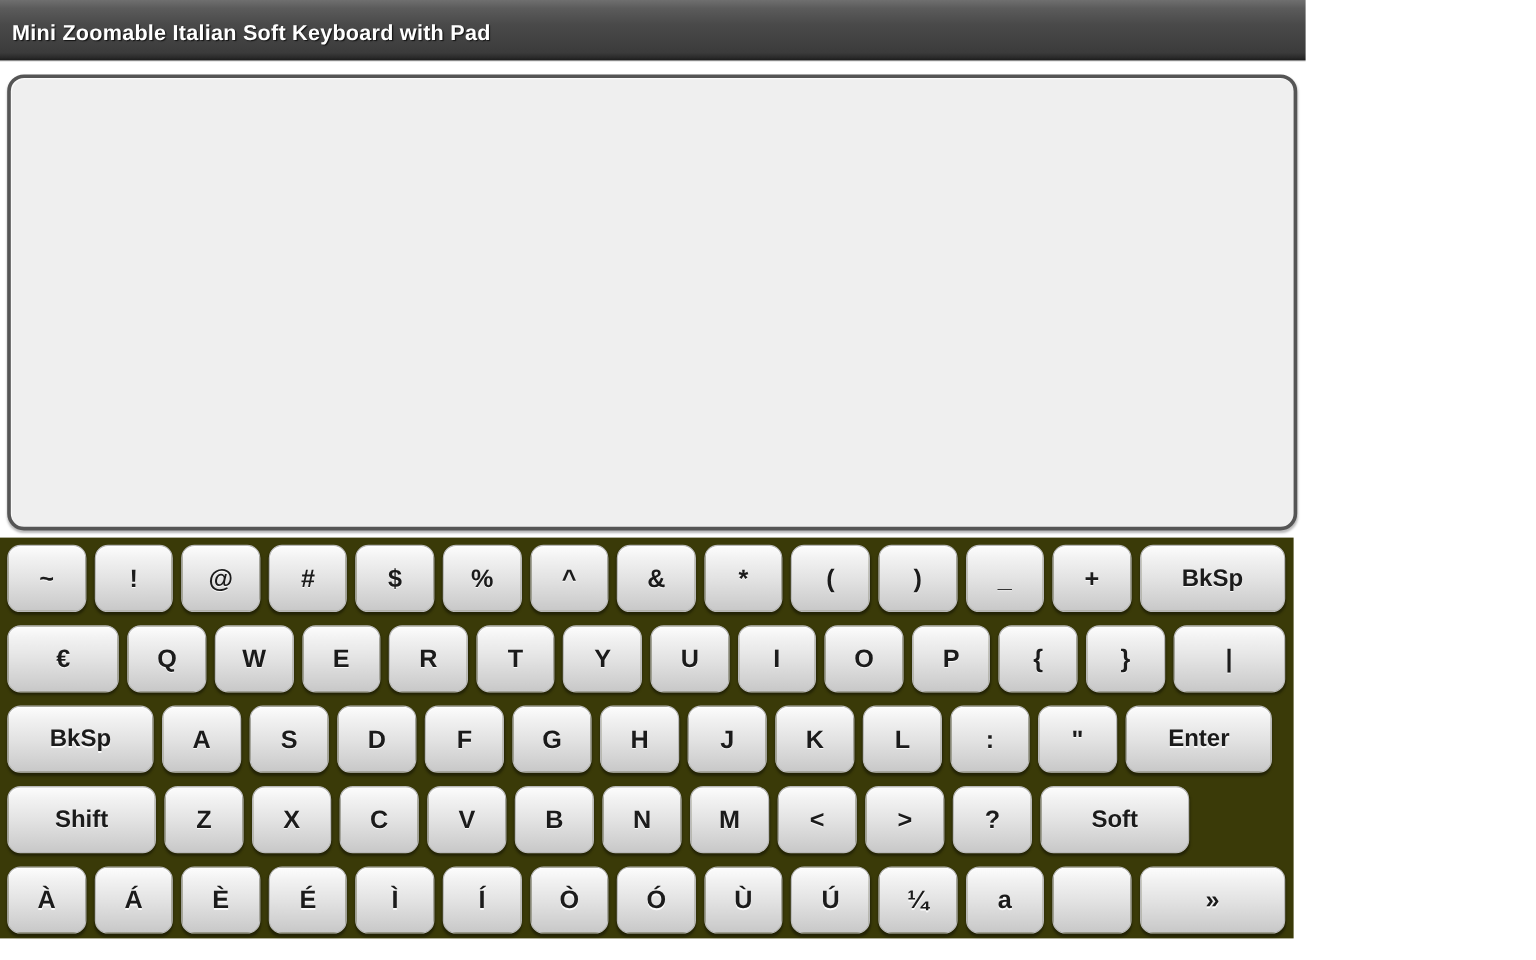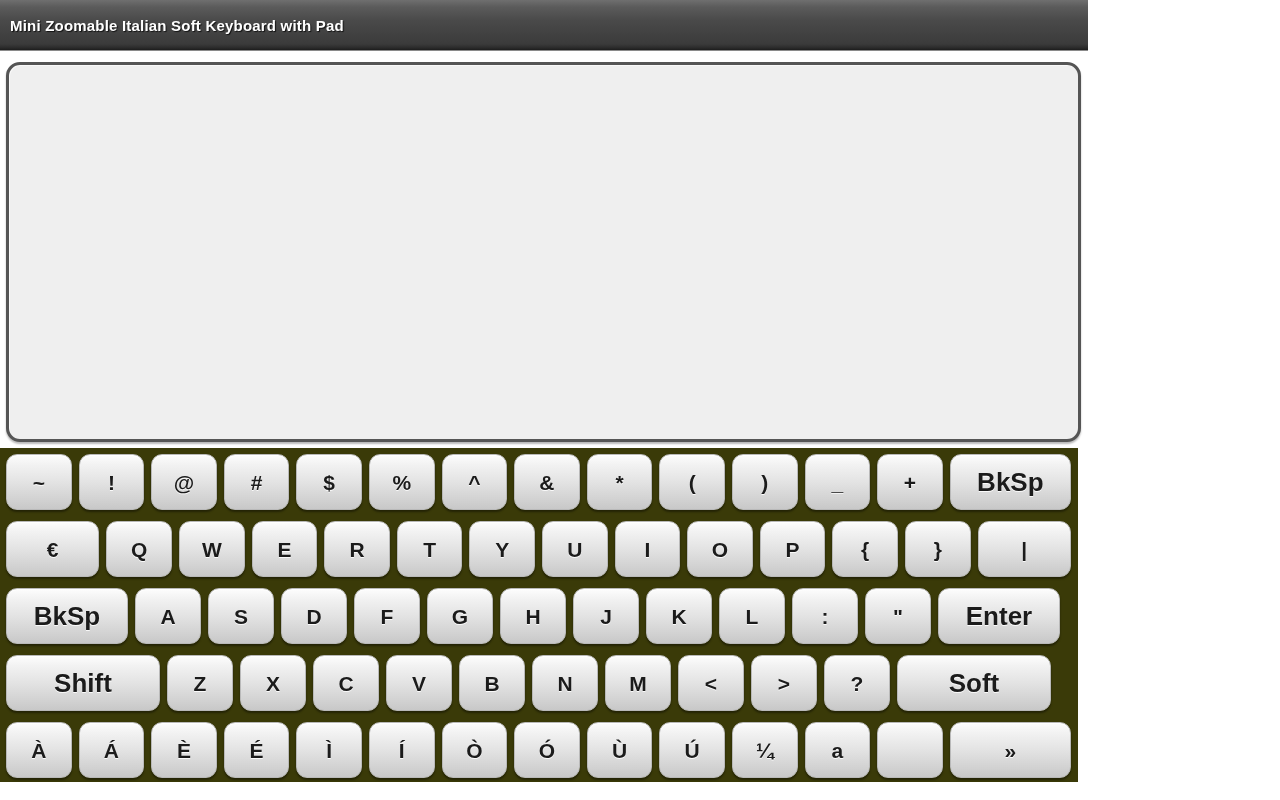--- a/index.html
+++ b/index.html
@@ -31,21 +31,21 @@
         #434343 62%,
         #3b3b3b 88%,
         #2a2a2a 96%,
         #1d1d1d 100%);
     border-bottom: 1px solid #8a8a8a;
   }
   .titlebar-text {
     position: absolute;
     left: 10px;
     top: 17px;
-    font-size: 15px;
+    font-size: 18px;
     font-weight: bold;
     color: #ffffff;
     text-shadow: 1px 1px 1px rgba(0,0,0,0.75);
     letter-spacing: 0.2px;
     white-space: nowrap;
   }
 
   
   .pad-wrap {
     position: absolute;
@@ -108,23 +108,23 @@
     justify-content: center;
     cursor: pointer;
     user-select: none;
     text-shadow: 0 1px 0 rgba(255,255,255,0.85);
     padding: 0;
     line-height: 1;
   }
   .key.w1  { width: 66px; }
   .key.w2  { width: 94px; }
   .key.w3  { width: 122px; }
-  .key.w4  { width: 154px; }
+  .key.w4  { width: 124px; }
   .key.blank { cursor: default; }
-  .key.lbl { font-size: 26px; }
+  .key.lbl { font-size: 20px; }
   .key.sym { font-size: 21px; }
 </style>
 </head>
 <body>
 
 <div id="app">
 
   <div class="titlebar">
     <div class="titlebar-text">Mini Zoomable Italian Soft Keyboard with Pad</div>
   </div>

